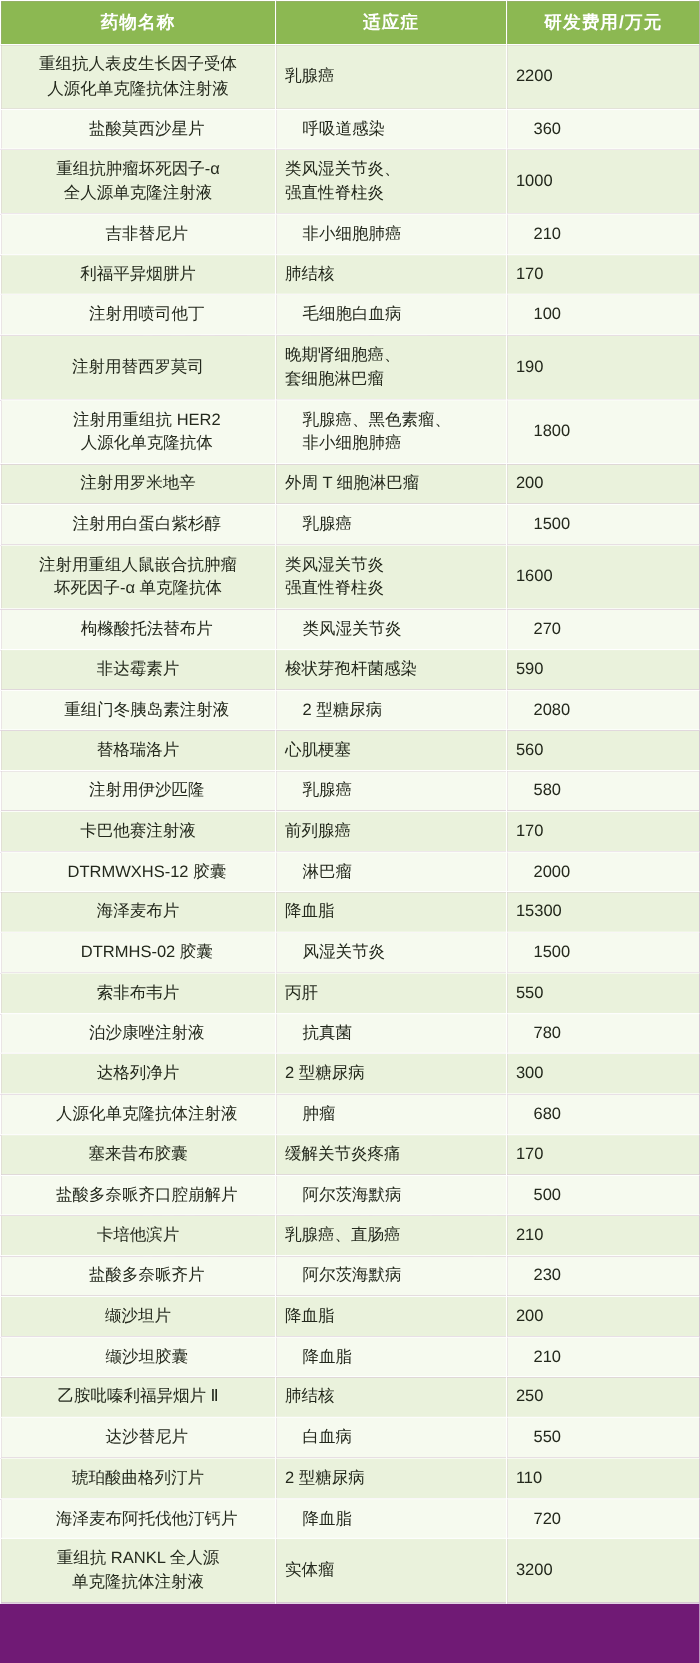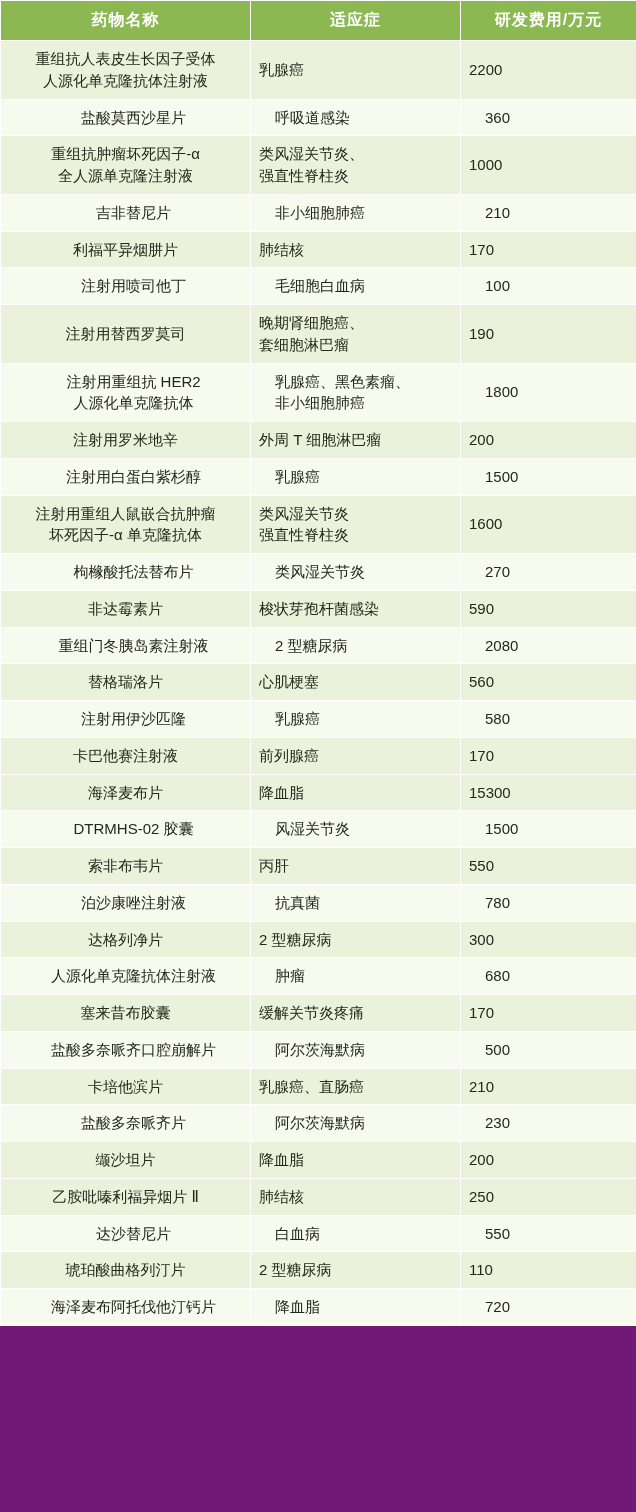--- a/index.html
+++ b/index.html
@@ -247,20 +247,29 @@
         </tr>
         <tr class="odd">
           <td class="name">
             <span class="line2">卡巴他赛注射液</span>
           </td>
           <td class="indic">
             <span class="line2">前列腺癌</span>
           </td>
           <td class="cost">170</td>
         </tr>
+        <tr class="even">
+          <td class="name">
+            <span class="line2">DTRMWXHS-12 胶囊</span>
+          </td>
+          <td class="indic">
+            <span class="line2">淋巴瘤</span>
+          </td>
+          <td class="cost">2000</td>
+        </tr>
         <tr class="odd">
           <td class="name">
             <span class="line2">海泽麦布片</span>
           </td>
           <td class="indic">
             <span class="line2">降血脂</span>
           </td>
           <td class="cost">15300</td>
         </tr>
         <tr class="even">
@@ -346,20 +355,29 @@
         </tr>
         <tr class="odd">
           <td class="name">
             <span class="line2">缬沙坦片</span>
           </td>
           <td class="indic">
             <span class="line2">降血脂</span>
           </td>
           <td class="cost">200</td>
         </tr>
+        <tr class="even">
+          <td class="name">
+            <span class="line2">缬沙坦胶囊</span>
+          </td>
+          <td class="indic">
+            <span class="line2">降血脂</span>
+          </td>
+          <td class="cost">210</td>
+        </tr>
         <tr class="odd">
           <td class="name">
             <span class="line2">乙胺吡嗪利福异烟片 Ⅱ</span>
           </td>
           <td class="indic">
             <span class="line2">肺结核</span>
           </td>
           <td class="cost">250</td>
         </tr>
         <tr class="even">
@@ -381,16 +399,26 @@
           <td class="cost">110</td>
         </tr>
         <tr class="even">
           <td class="name">
             <span class="line2">海泽麦布阿托伐他汀钙片</span>
           </td>
           <td class="indic">
             <span class="line2">降血脂</span>
           </td>
           <td class="cost">720</td>
+        </tr>
+        <tr class="odd">
+          <td class="name">
+            <span class="line2">重组抗 RANKL 全人源</span>
+            <span class="line2">单克隆抗体注射液</span>
+          </td>
+          <td class="indic">
+            <span class="line2">实体瘤</span>
+          </td>
+          <td class="cost">3200</td>
         </tr>
       </tbody>
   </table>
 </div>
 
 </body></html>

